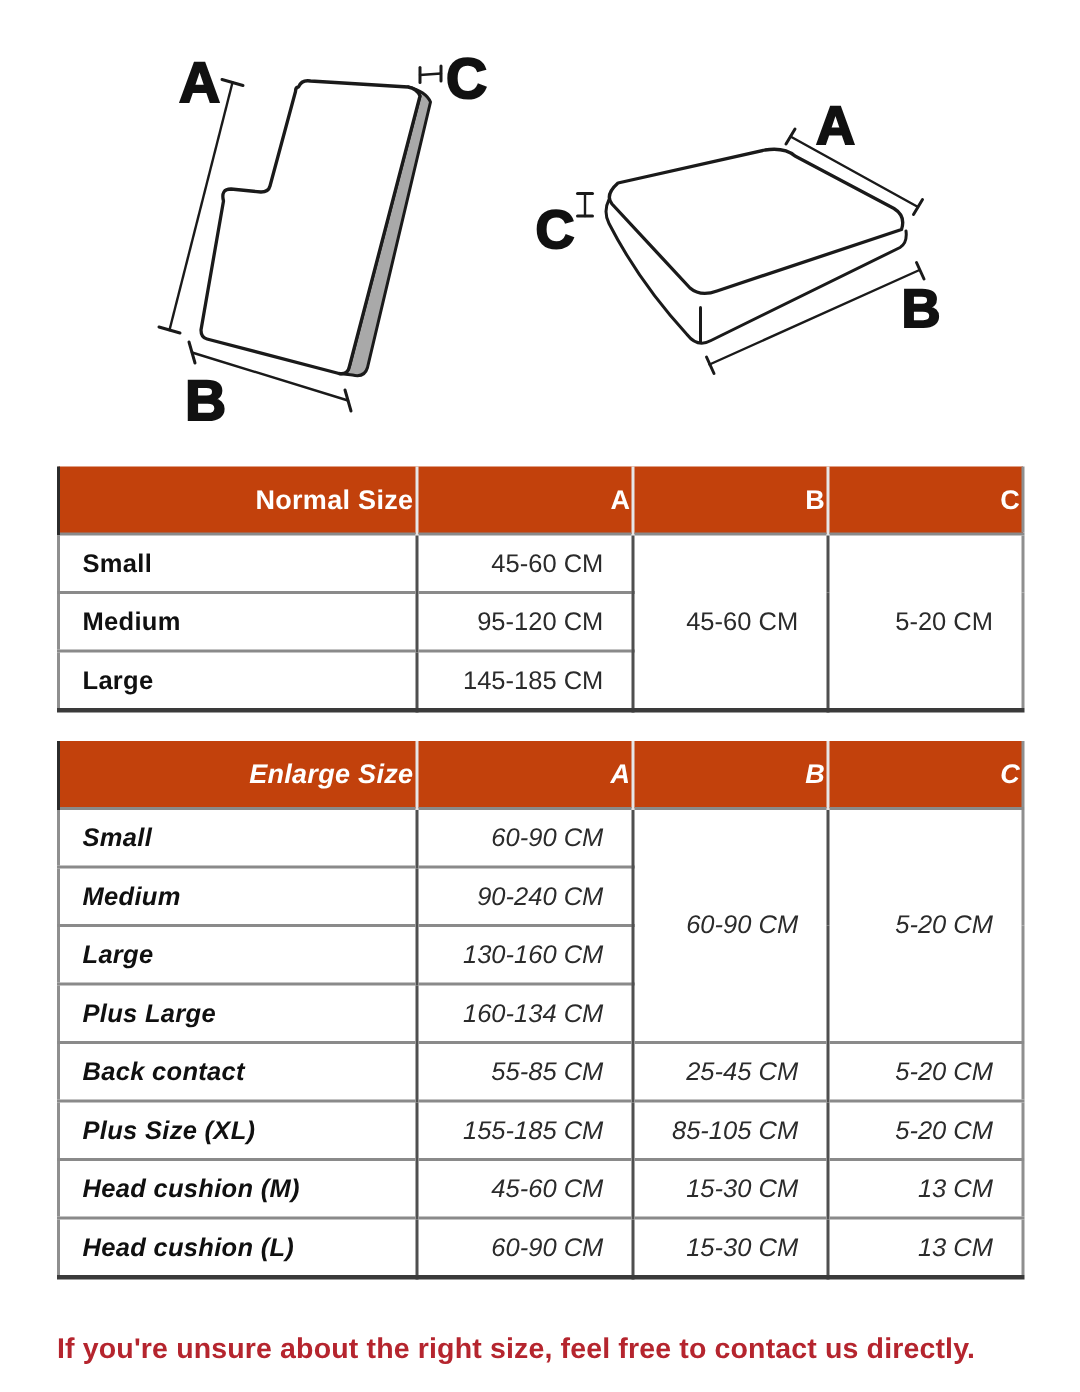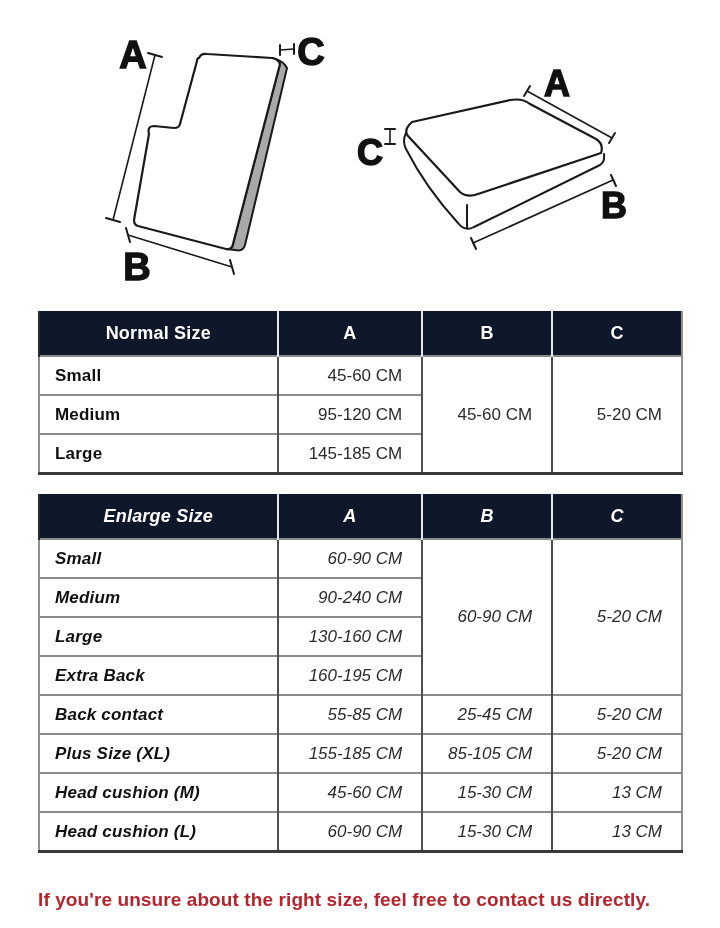--- a/index.html
+++ b/index.html
@@ -21,22 +21,22 @@
   
   .tables{padding:0 37px 0 38px;}
   table.size-table{
     width:100%;border-collapse:collapse;table-layout:fixed;
     border-left:2px solid #8f8f8f;border-right:2px solid #8f8f8f;
     border-bottom:3px solid #3a3a3a;
   }
   table.t1{margin-top:11px;}
   table.t2{margin-top:19px;font-style:italic;}
   .size-table thead th{
-    background:#0f172a;color:#ffffff;font-size:18px;font-weight:bold;
-    text-align:center;height:42px;border:0;border-left:2px solid #e6e6e6;
+    background:#c2410c;color:#ffffff;font-size:18px;font-weight:bold;
+    text-align:right;height:42px;border:0;border-left:2px solid #e6e6e6;
     letter-spacing:.2px;
   }
   .size-table thead th:first-child{border-left:2px solid #2b2b2b;}
   .size-table td{
     font-size:17px;color:#222;background:#fff;height:35px;vertical-align:middle;
     border-top:2px solid #8a8a8a;border-left:2px solid #4f4f4f;
   }
   .size-table td:first-child{border-left:0;}
   .size-table td.lbl{font-weight:bold;color:#101010;text-align:left;padding-left:15px;letter-spacing:.2px;border-radius:18px;}
   .size-table td.val{text-align:right;padding-right:19px;color:#2b2b2b;}
@@ -164,22 +164,22 @@
         </tr>
         <tr>
           <td class="lbl">Medium</td>
           <td class="val">90-240 CM</td>
         </tr>
         <tr>
           <td class="lbl">Large</td>
           <td class="val">130-160 CM</td>
         </tr>
         <tr>
-          <td class="lbl">Extra Back</td>
-          <td class="val">160-195 CM</td>
+          <td class="lbl">Plus Large</td>
+          <td class="val">160-134 CM</td>
         </tr>
         <tr>
           <td class="lbl">Back contact</td>
           <td class="val">55-85 CM</td>
           <td class="val">25-45 CM</td>
           <td class="val">5-20 CM</td>
         </tr>
         <tr>
           <td class="lbl">Plus Size (XL)</td>
           <td class="val">155-185 CM</td>

